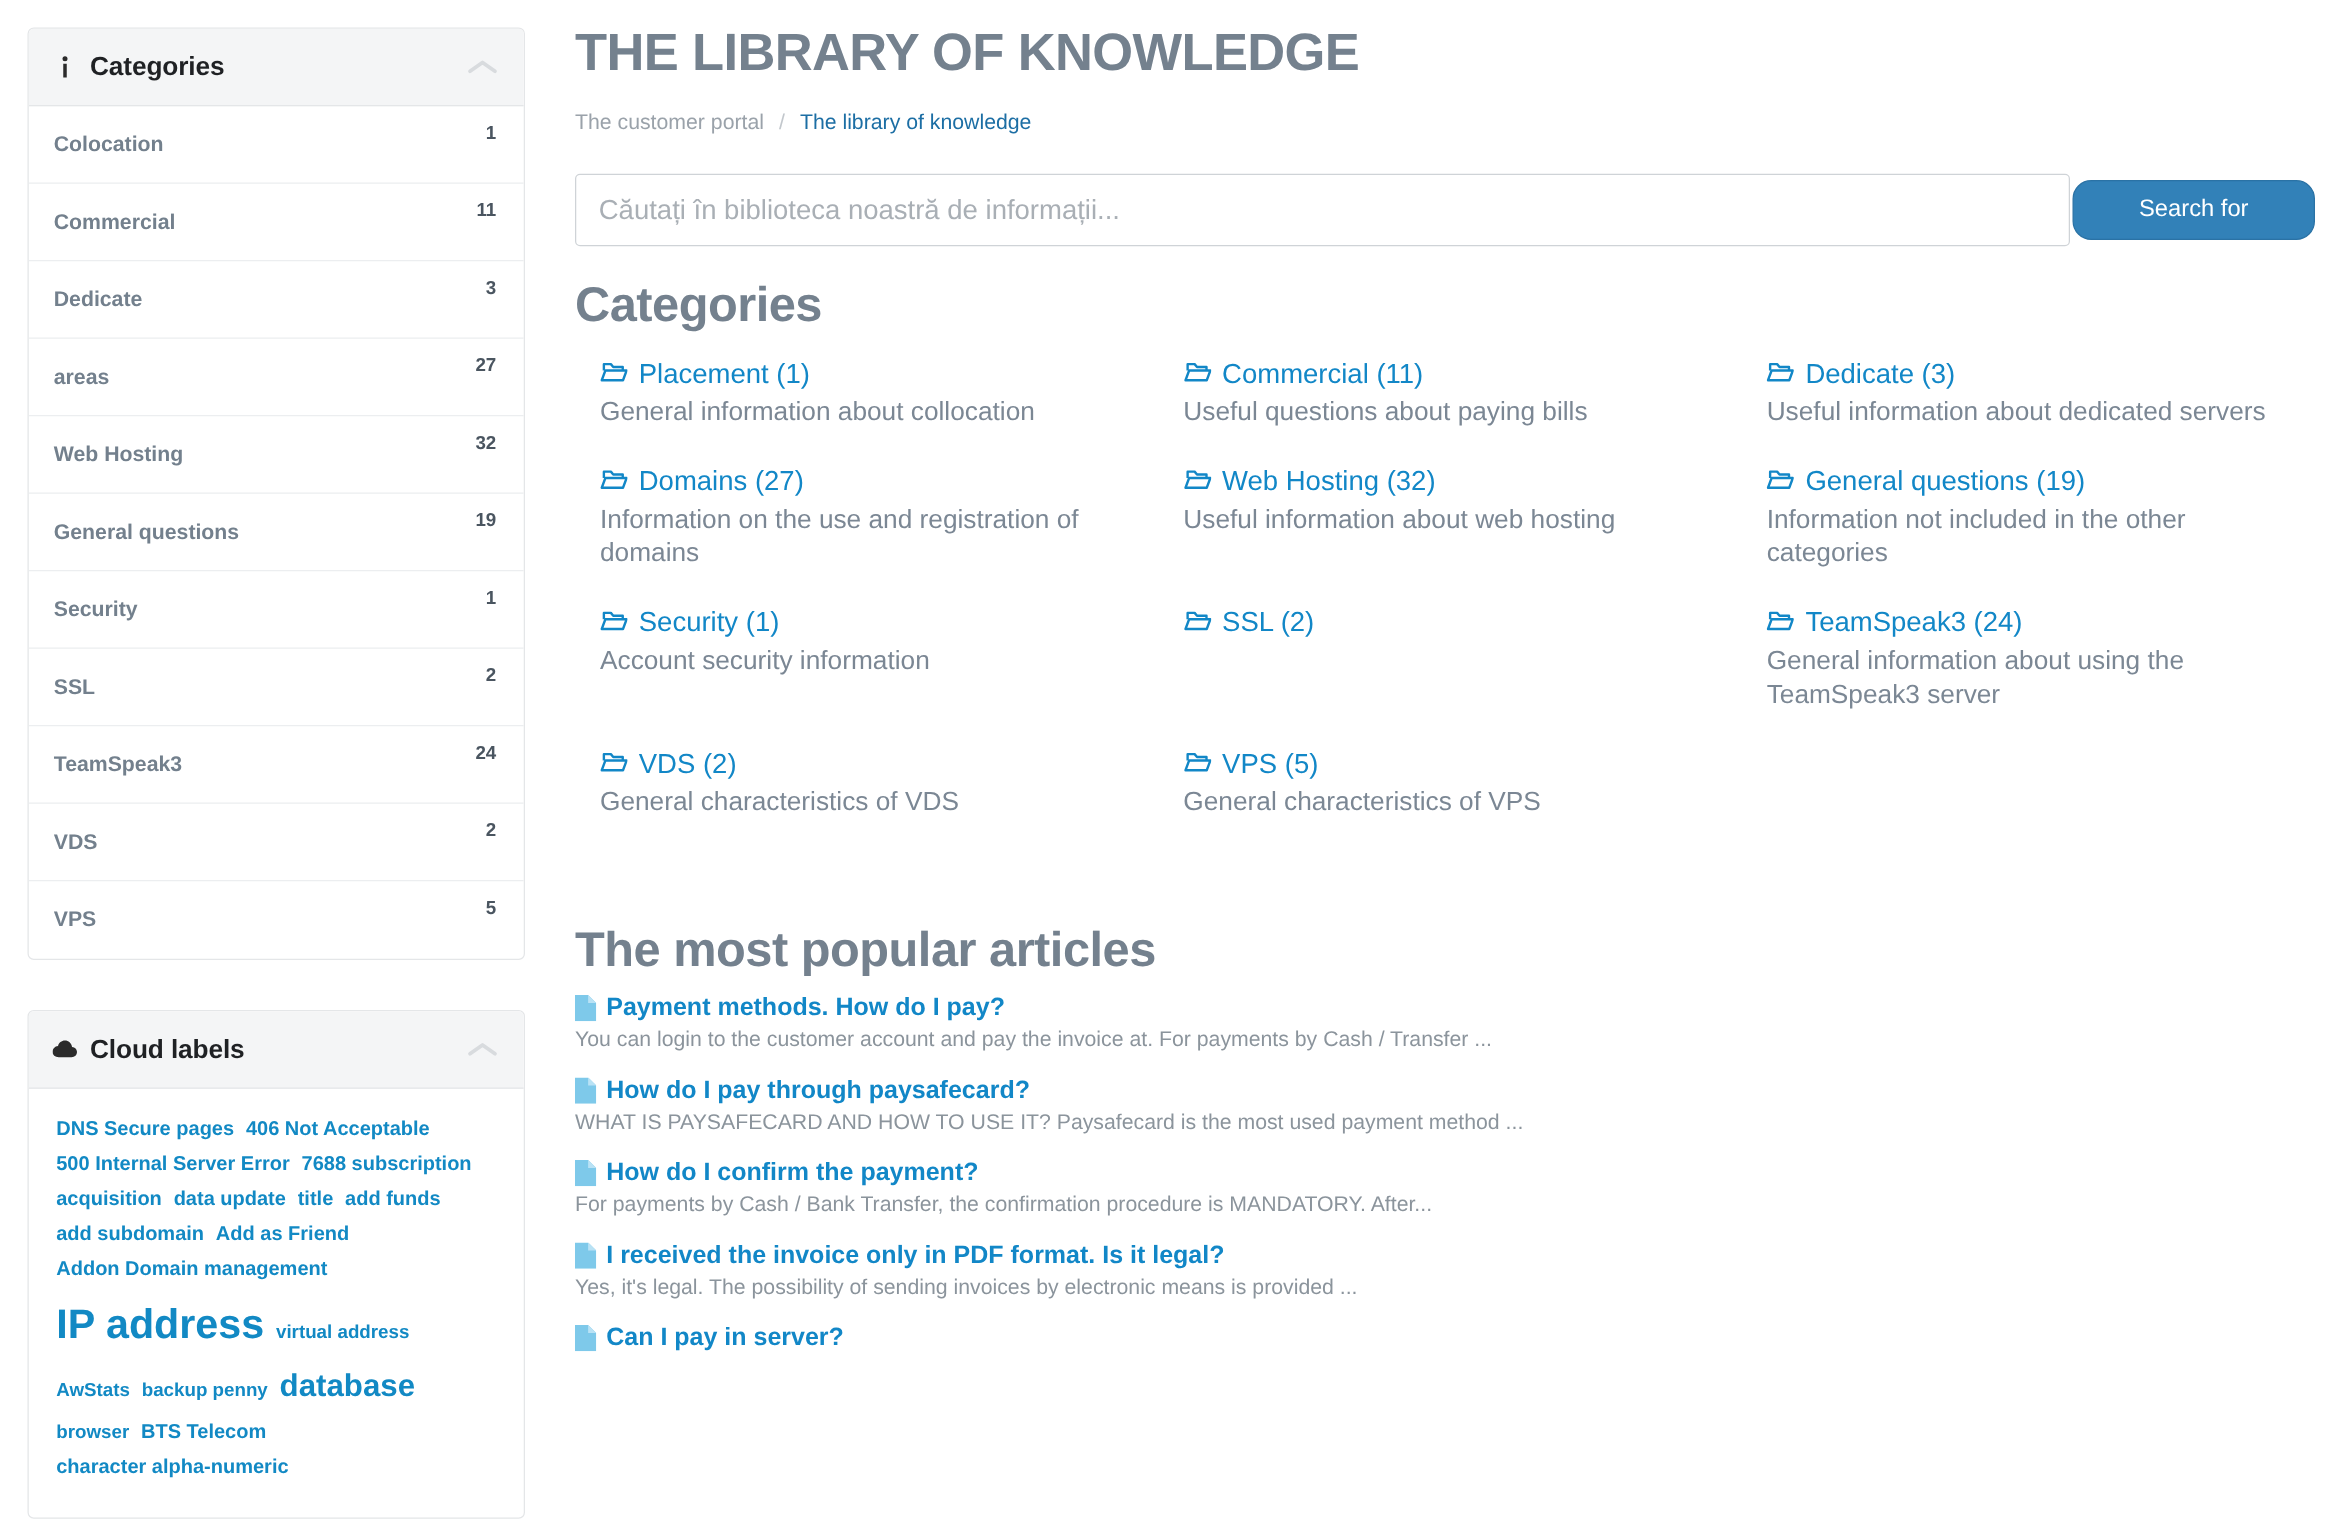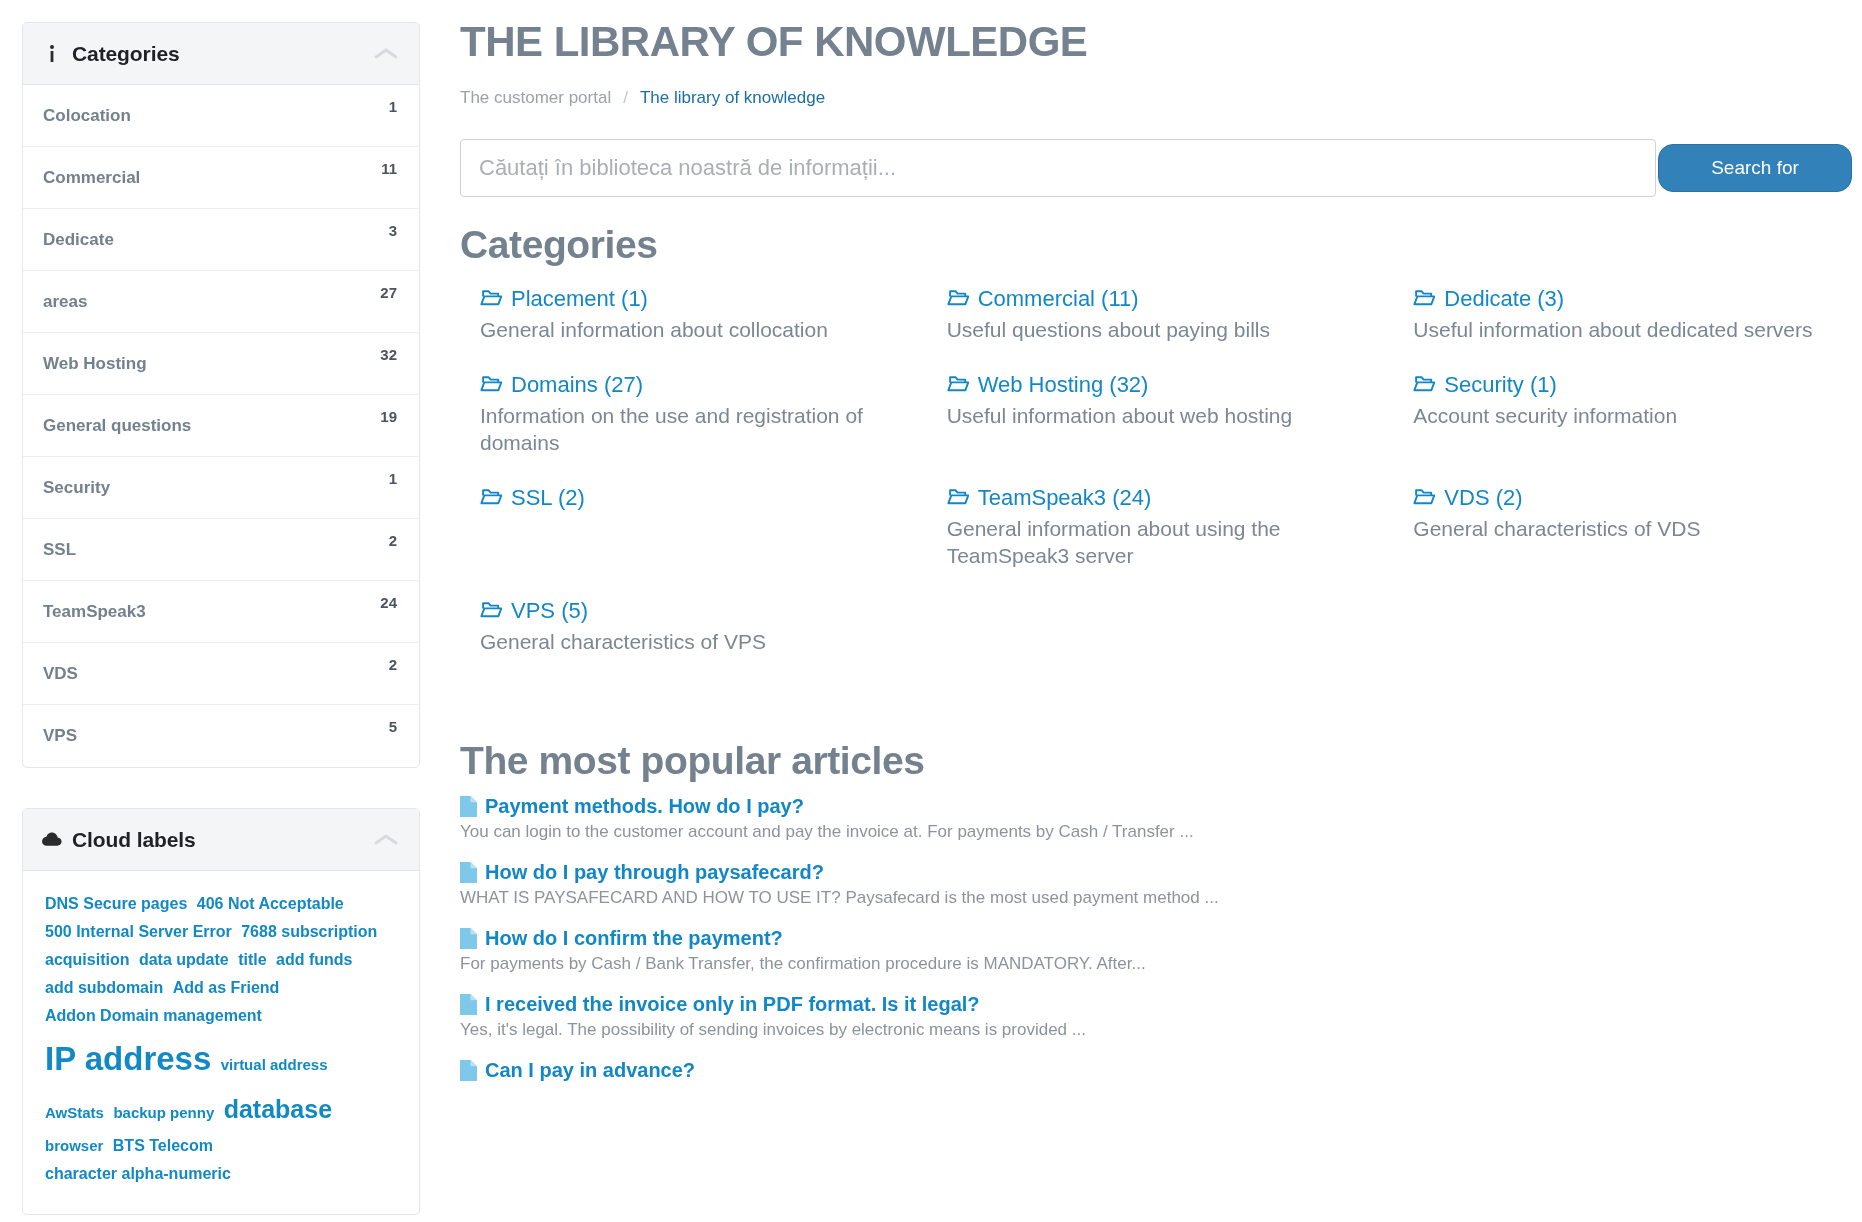--- a/index.html
+++ b/index.html
@@ -403,20 +403,32 @@
           <div class="cat-desc">Useful information about web hosting</div>
         </div>
         <div class="cat-card">
           <a class="cat-link" href="#">
             <span class="folder-icon">
               <svg width="22" height="17" viewBox="0 0 22 17">
                 <path d="M1.4 15.2 4.3 7.4h17L18.4 15.2z" fill="none" stroke="currentColor" stroke-width="1.9" stroke-linejoin="round"></path>
                 <path d="M3.1 7.4V2.3h5.6l1.9 2.3h7.6v2.8" fill="none" stroke="currentColor" stroke-width="1.9" stroke-linejoin="round"></path>
               </svg>
             </span>
+            <span>General questions (19)</span>
+          </a>
+          <div class="cat-desc">Information not included in the other categories</div>
+        </div>
+        <div class="cat-card">
+          <a class="cat-link" href="#">
+            <span class="folder-icon">
+              <svg width="22" height="17" viewBox="0 0 22 17">
+                <path d="M1.4 15.2 4.3 7.4h17L18.4 15.2z" fill="none" stroke="currentColor" stroke-width="1.9" stroke-linejoin="round"></path>
+                <path d="M3.1 7.4V2.3h5.6l1.9 2.3h7.6v2.8" fill="none" stroke="currentColor" stroke-width="1.9" stroke-linejoin="round"></path>
+              </svg>
+            </span>
             <span>Security (1)</span>
           </a>
           <div class="cat-desc">Account security information</div>
         </div>
         <div class="cat-card">
           <a class="cat-link" href="#">
             <span class="folder-icon">
               <svg width="22" height="17" viewBox="0 0 22 17">
                 <path d="M1.4 15.2 4.3 7.4h17L18.4 15.2z" fill="none" stroke="currentColor" stroke-width="1.9" stroke-linejoin="round"></path>
                 <path d="M3.1 7.4V2.3h5.6l1.9 2.3h7.6v2.8" fill="none" stroke="currentColor" stroke-width="1.9" stroke-linejoin="round"></path>
@@ -515,19 +527,19 @@
           <div class="article-excerpt">Yes, it's legal. The possibility of sending invoices by electronic means is provided ...</div>
         </div>
         <div class="article">
           <a class="article-link" href="#">
             <span class="doc-icon">
               <svg width="17" height="21" viewBox="0 0 17 21">
                 <path d="M0 0h10.5L17 6.3V21H0z" fill="#7ec9ea"></path>
                 <path d="M10.5 0 17 6.3h-6.5z" fill="#b9e2f5"></path>
               </svg>
             </span>
-            <span>Can I pay in advance?</span>
+            <span>Can I pay in server?</span>
           </a>
         </div>
       </div>
 
   </main>
 </div>
 
 </body></html>

